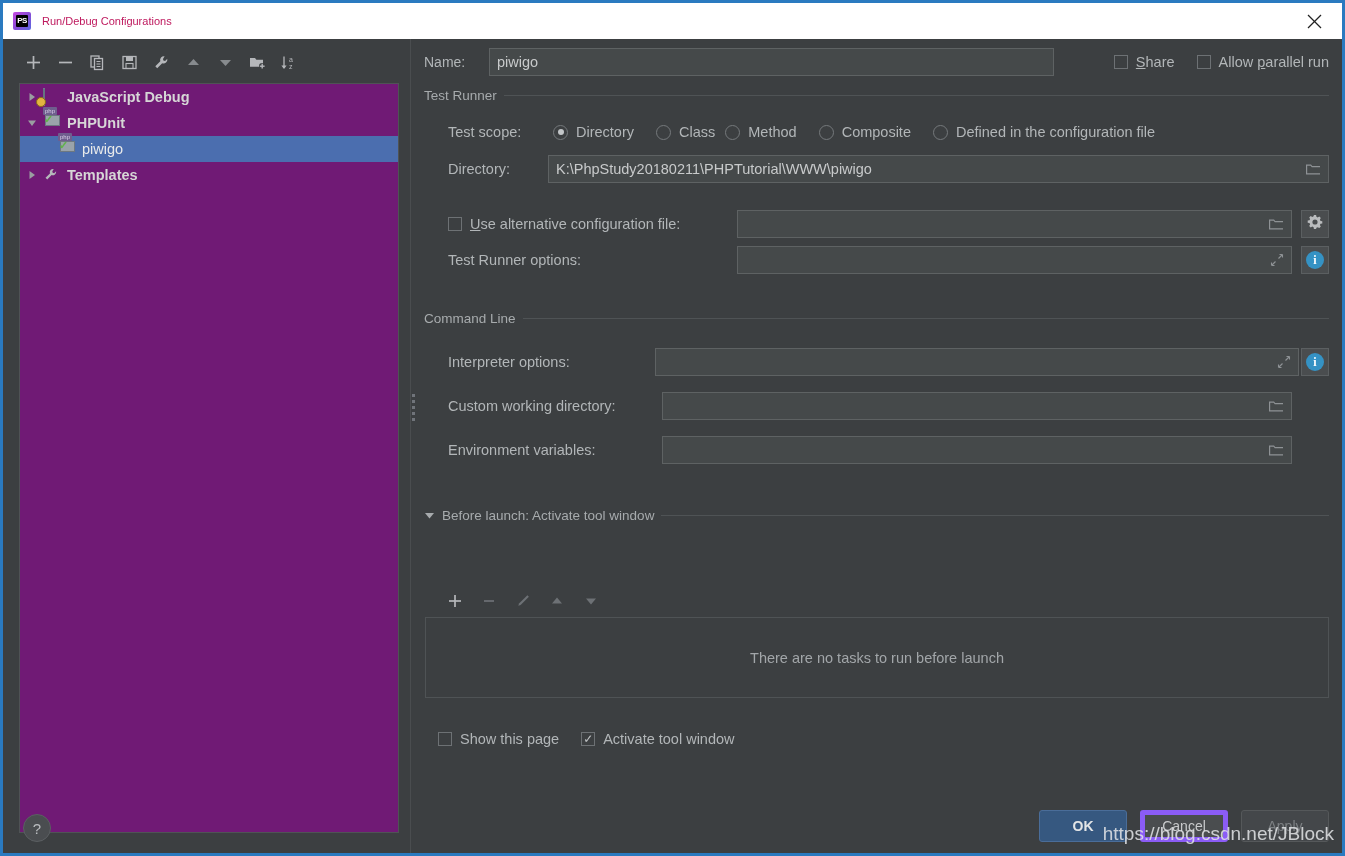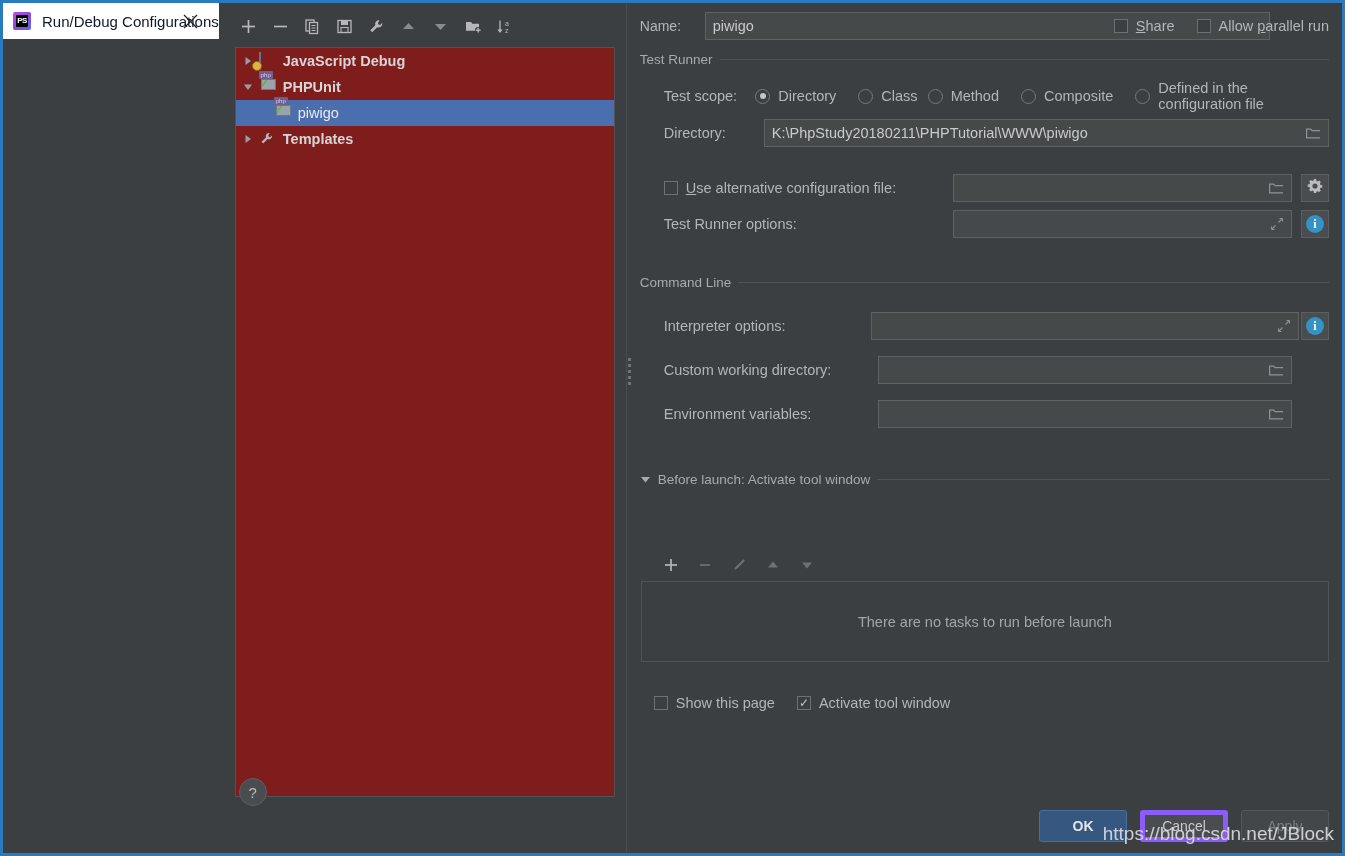--- a/index.html
+++ b/index.html
@@ -13,21 +13,21 @@
     position: relative;
   }
   #window {
     position: absolute;
     left: 0; top: 0;
     width: 1345px; height: 856px;
     background: #3c3f41;
     border: 3px solid #2a7ac0;
     box-sizing: border-box;
     display: flex;
-    flex-direction: row;
+    flex-direction: column;
   }
   
   #titlebar {
     height: 36px;
     background: #ffffff;
     display: flex;
     align-items: center;
     flex: none;
     position: relative;
   }
@@ -44,22 +44,22 @@
     color: #fff;
     font-size: 8px;
     font-weight: bold;
     line-height: 1;
     padding: 2px 1px;
     letter-spacing: -0.5px;
     border-radius: 1px;
   }
   #title-text {
     margin-left: 11px;
-    font-size: 15px;
-    color: #0f172a;
+    font-size: 11px;
+    color: #be185d;
   }
   #close-btn {
     position: absolute;
     right: 8px; top: 0;
     width: 40px; height: 36px;
     display: flex; align-items: center; justify-content: center;
     color: #222;
     font-size: 19px;
     cursor: pointer;
   }
@@ -86,21 +86,21 @@
     display: flex; align-items: center; justify-content: center;
     cursor: pointer;
     color: #b5b7ba;
   }
   .tb-btn svg { display: block; }
   #tree-box {
     position: absolute;
     left: 16px; top: 44px;
     width: 380px; height: 750px;
     border: 1px solid #4f5355;
-    background: #7f1d1d;
+    background: #701a75;
     box-sizing: border-box;
     overflow: hidden;
   }
   .tree-row {
     height: 26px;
     display: flex;
     align-items: center;
     padding-left: 5px;
     cursor: pointer;
     font-size: 14.5px;

